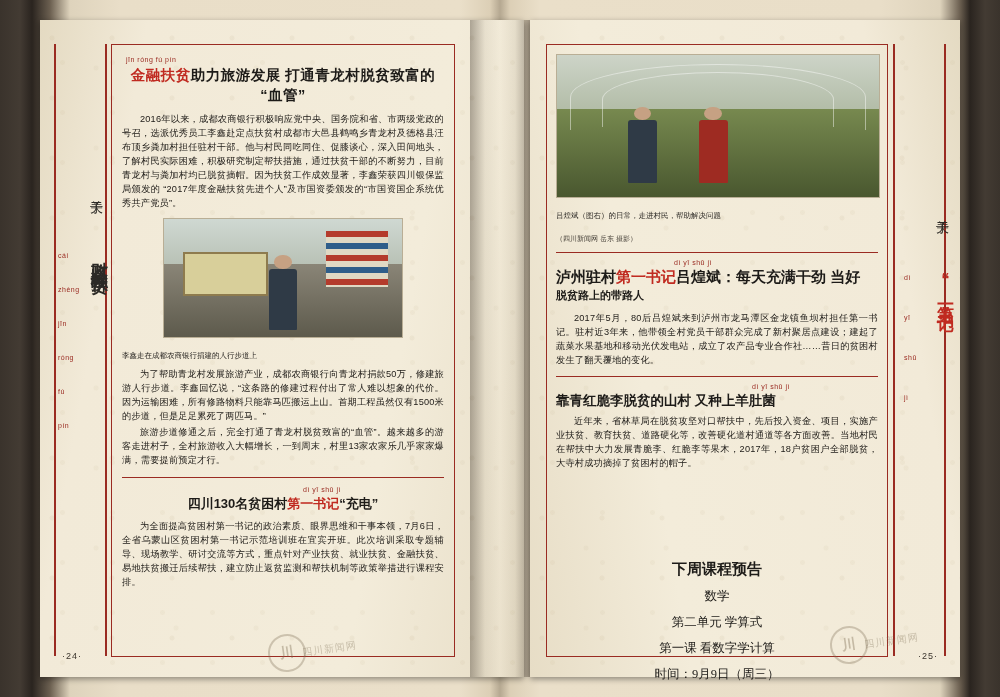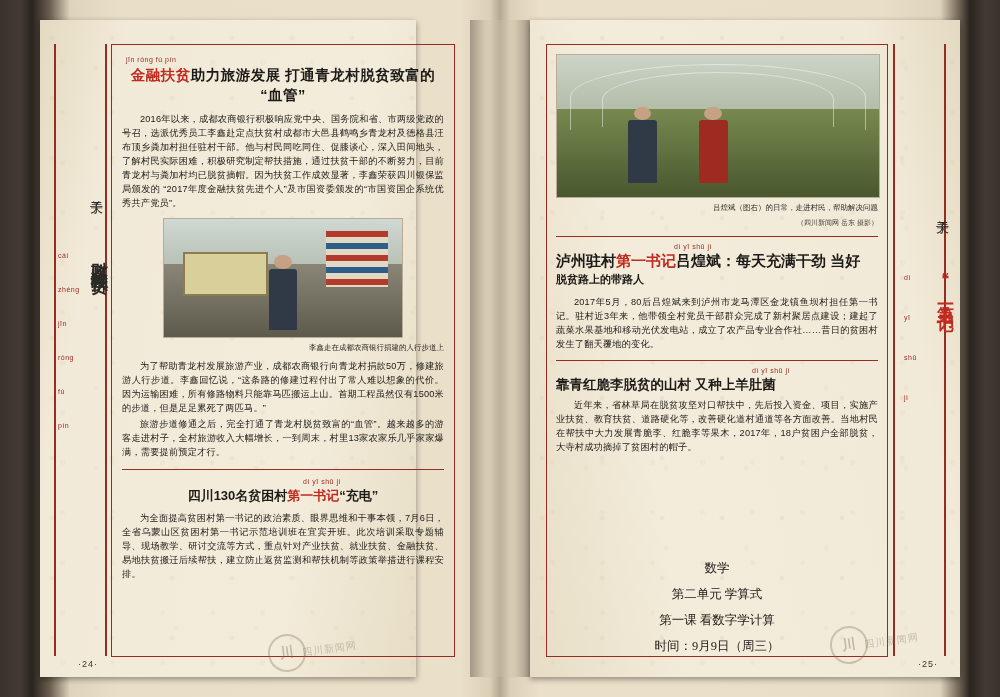--- a/index.html
+++ b/index.html
@@ -10,21 +10,21 @@
   }
   .spread{
     position:relative;width:1000px;height:697px;
     background:
       linear-gradient(90deg,#3a332c 0%, #433b33 2%, #2a241f 3.2%, #6b5f50 5% , #ded3bc 7%, #e9dec8 12%, #eadfc9 46%, #dccfb6 49%, #b5a891 50%, #dccfb6 51%, #eadfc9 54%, #e9dec8 88%, #ded3bc 94%, #6b5f50 96%, #2a241f 97%, #433b33 98.5%, #3a332c 100%);
   }
   .page{
     position:absolute;top:20px;height:657px;
     background:#efe7d4;
   }
-  .page.left{left:40px;width:376px;
+  .page.left{left:40px;width:484px;
     background:linear-gradient(100deg,#e4dac2 0%, #f2ead8 18%, #f3ecda 70%, #e7ddc6 100%);
     box-shadow:0 2px 6px rgba(0,0,0,.4);
   }
   .page.right{left:530px;width:430px;
     background:linear-gradient(260deg,#e4dac2 0%, #f2ead8 18%, #f3ecda 70%, #e7ddc6 100%);
     box-shadow:0 2px 6px rgba(0,0,0,.4);
   }
   .paper-tex{
     position:absolute;inset:0;
     background-image:
@@ -65,25 +65,25 @@
   h3.sub .red{color:#c02a20;}
   p.body{
     margin:0 0 2px 0;font-size:9.2px;line-height:14px;color:#23201c;
     text-align:justify;text-indent:18px;letter-spacing:.2px;
   }
   .photo{
     position:relative;background:#7d8a6a;overflow:hidden;
     border:1px solid #b9ae95;
   }
   .cap{
-    font-size:7.5px;color:#2b2824;line-height:11px;text-align:right;margin-top:4px;
+    font-size:7.5px;color:#2b2824;line-height:11px;text-align:left;margin-top:12px;
   }
   .cap2{font-size:7px;color:#4a443c;}
   .folio{
-    position:absolute;bottom:8px;font-size:9px;color:#3b352d;letter-spacing:1px;margin-left:16px;
+    position:absolute;bottom:16px;font-size:9px;color:#3b352d;letter-spacing:1px;
   }
   .watermark{
     position:absolute;font-size:10px;color:rgba(120,105,80,.35);
     letter-spacing:1px;white-space:nowrap;
     transform:rotate(-8deg);
   }
   .wm-circle{
     position:absolute;width:34px;height:34px;border-radius:50%;
     border:2px solid rgba(120,105,80,.32);
     color:rgba(120,105,80,.38);font-size:14px;font-weight:bold;
@@ -232,20 +232,21 @@
 
       <div style="position:relative;height:8px;">
         <div class="py" style="position:absolute;left:196px;top:0;">dì yī shū jì</div>
       </div>
       <h3 class="sub" style="font-size:13.5px;">靠青红脆李脱贫的山村  又种上羊肚菌</h3>
 
       <p class="body" style="margin-top:4px;">近年来，省林草局在脱贫攻坚对口帮扶中，先后投入资金、项目，实施产业扶贫、教育扶贫、道路硬化等，改善硬化道村通道等各方面改善。当地村民在帮扶中大力发展青脆李、红脆李等果木，2017年，18户贫困户全部脱贫，大寺村成功摘掉了贫困村的帽子。</p>
     </div>
 
     <div class="notice" style="left:26px;top:540px;width:322px;">
+      <div class="t">下周课程预告</div>
       <div class="l">数学</div>
       <div class="l">第二单元  学算式</div>
       <div class="l">第一课  看数字学计算</div>
       <div class="l">时间：9月9日（周三）</div>
     </div>
 
     <div class="folio" style="right:22px;">·25·</div>
 
     <div class="wm-circle" style="left:300px;top:606px;">川</div>
     <div class="watermark" style="left:334px;top:614px;">四川新闻网</div>

